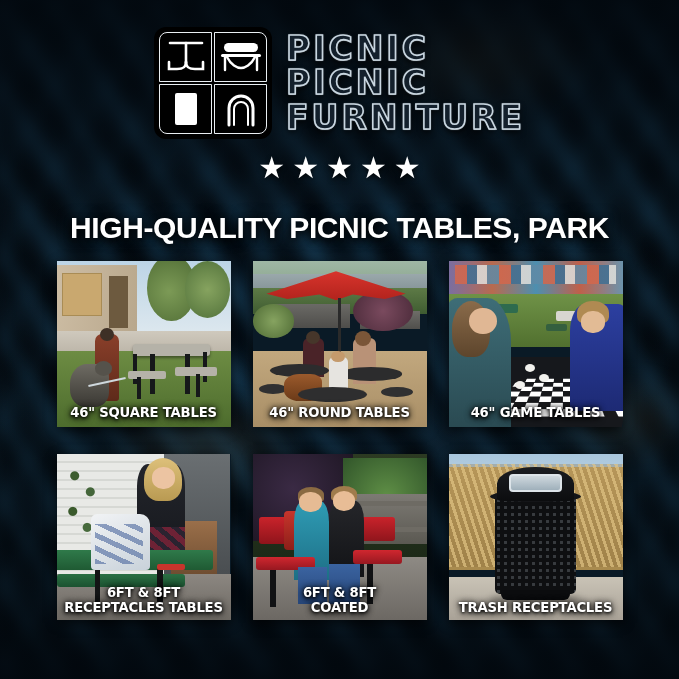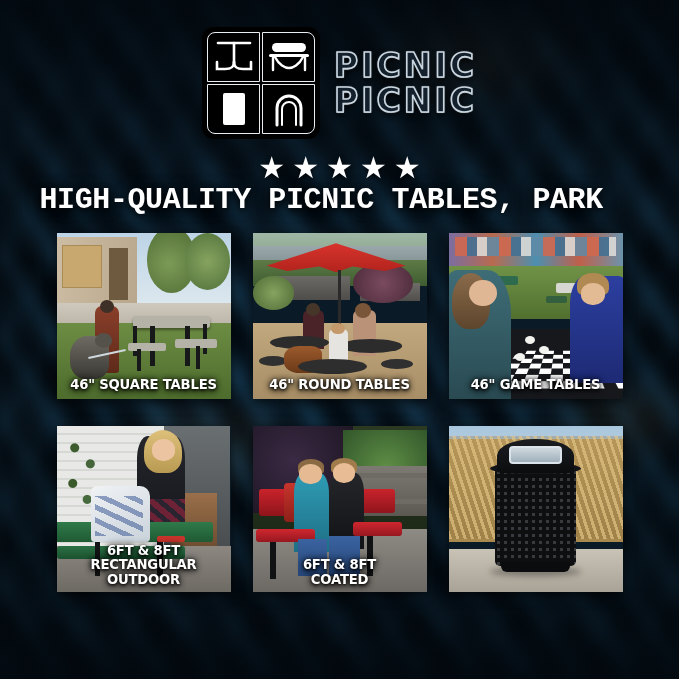--- a/index.html
+++ b/index.html
@@ -142,24 +142,25 @@
     display: flex;
     gap: 7px;
     color: #ffffff;
     font-size: 30px;
     line-height: 1;
     text-shadow: 0 2px 5px rgba(0,0,0,0.85);
   }
 
   
   .headline {
-    margin-top: 0;
+    margin-top: 28px;
     width: 600px;
+    text-align: center;
     color: #ffffff;
-    font-family: Liberation Mono, monospace;
+    font-family: Liberation Sans, sans-serif;
     font-size: 30px;
     font-weight: 700;
     line-height: 1.14;
     letter-spacing: -0.4px;
     text-shadow: 0 2px 7px rgba(0,0,0,0.92), 0 0 14px rgba(0,0,0,0.6);
   }
   .headline .ln { display: block; white-space: nowrap; }
 
   
   .grid {
@@ -376,20 +377,21 @@
           <svg width="40" height="40" viewBox="0 0 40 40">
             <path d="M8 36 L8 19 A12 12 0 0 1 32 19 L32 36" stroke="#ffffff" stroke-width="3" fill="none" stroke-linecap="round"></path>
             <path d="M13 36 L13 20 A7 7 0 0 1 27 20 L27 36" stroke="#ffffff" stroke-width="2" fill="none" stroke-linecap="round"></path>
           </svg>
         </div>
       </div>
 
       <div class="logo-words">
         <div class="logo-word">PICNIC</div>
         <div class="logo-word">PICNIC</div>
+        <div class="logo-word">FURNITURE</div>
       </div>
     </div>
 
     <div class="stars">
       <span>★</span>
       <span>★</span>
       <span>★</span>
       <span>★</span>
       <span>★</span>
     </div>
@@ -499,21 +501,21 @@
           <div class="t4-bench"></div>
           <div class="t4-tbl"></div>
           <div class="t4-leg4" style="left:22%;top:68%;height:22%;"></div>
           <div class="t4-leg4" style="left:58%;top:68%;height:22%;"></div>
           <div class="t4-bag"></div>
           <div class="t4-bagpat"></div>
           <div class="t4-tool"></div>
         </div>
         <div class="caption two">
           <span class="cl">6FT &amp; 8FT</span>
-          <span class="cl">RECTANGULAR OUTDOOR</span>
+          <span class="cl">RECEPTACLES TABLES</span>
         </div>
       </div>
 
       <div class="tile">
         <div class="scene">
           <div class="t5-folly sky"></div>
           <div class="t5-dark"></div>
           <div class="t5-green"></div>
           <div class="t5-fence"></div>
           <div class="t5-fbar" style="top:28%;"></div>
@@ -548,18 +550,19 @@
           <div class="t6-plumes"></div>
           <div class="t6-walk ground"></div>
           <div class="t6-shadow"></div>
           <div class="t6-body"></div>
           <div class="t6-base"></div>
           <div class="t6-rim"></div>
           <div class="t6-dome"></div>
           <div class="t6-slot"></div>
         </div>
         <div class="caption two">
+          <span class="cl">TRASH RECEPTACLES</span>
         </div>
       </div>
 
     </div>
   </div>
 </div>
 
 </body></html>

